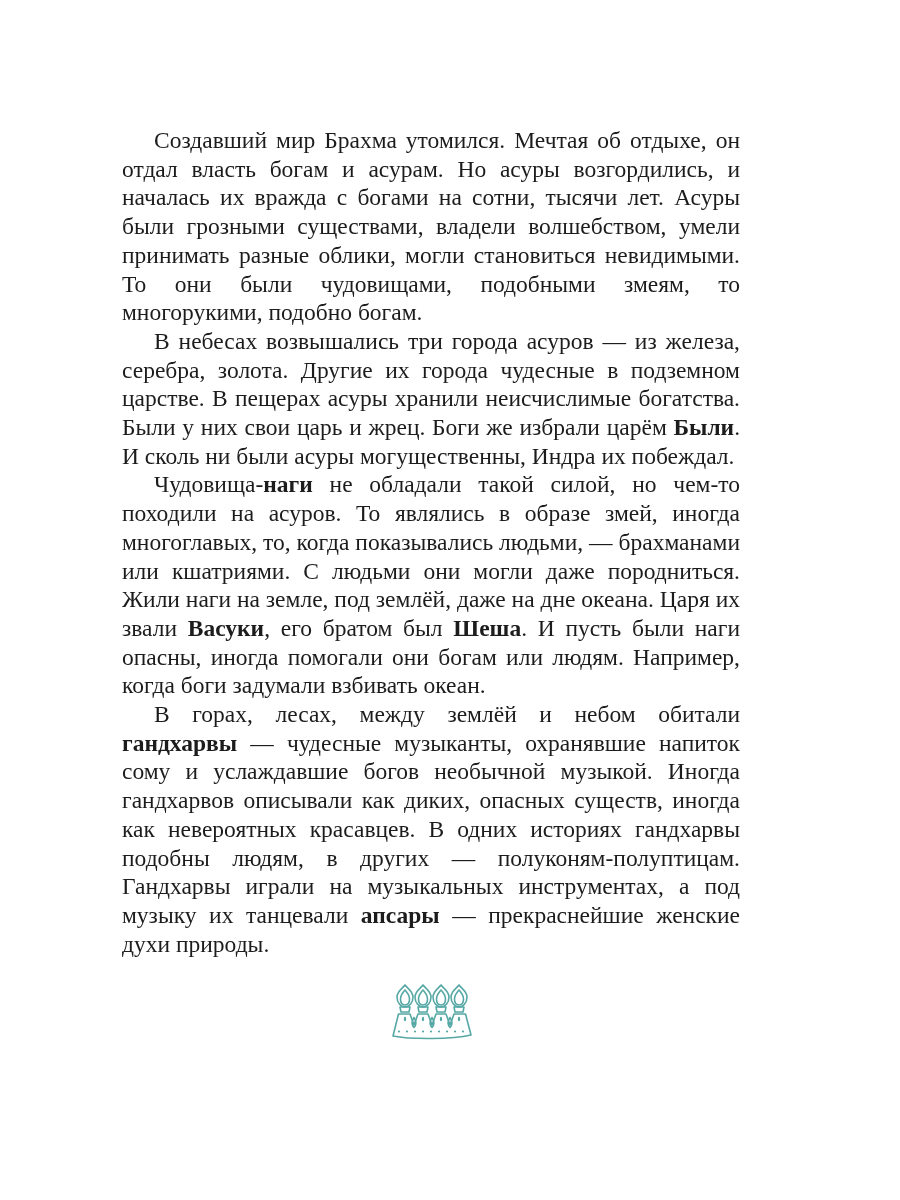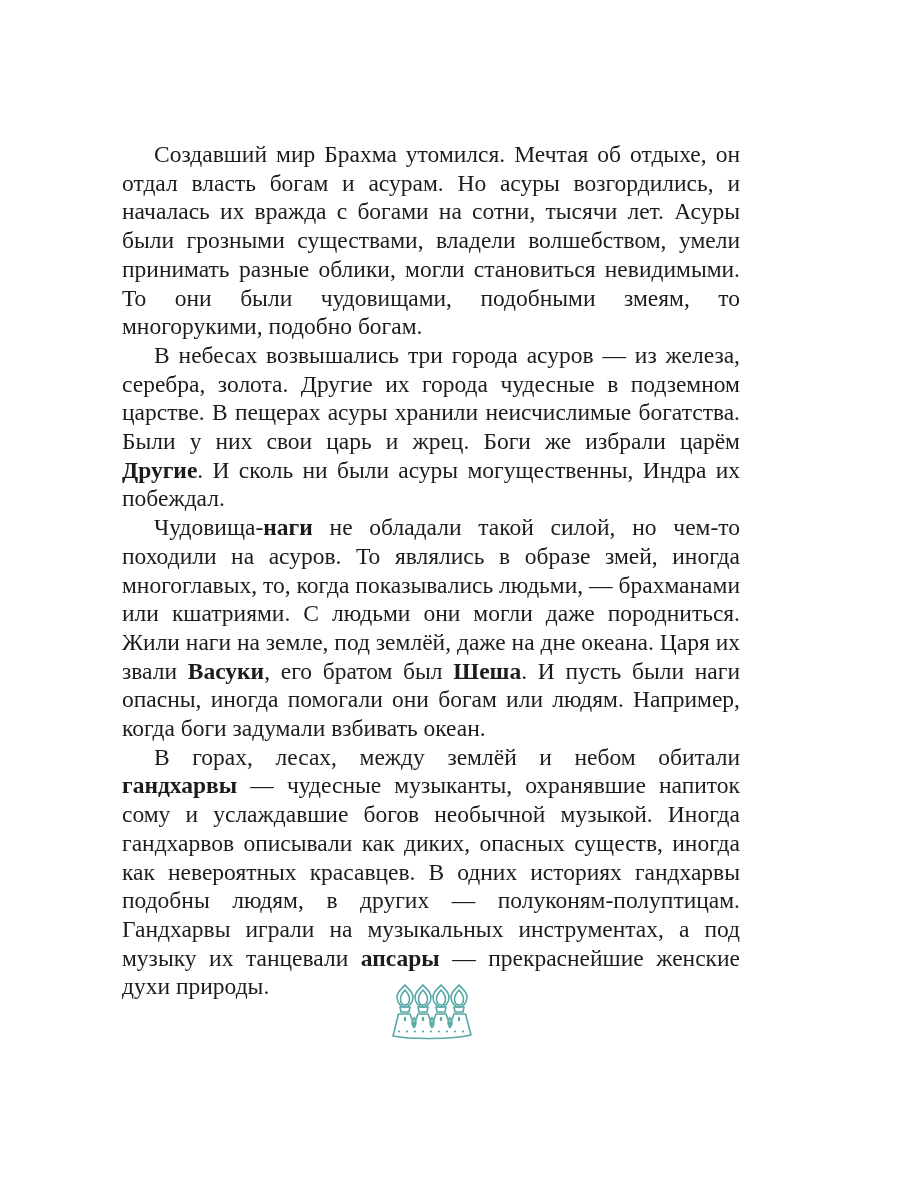--- a/index.html
+++ b/index.html
@@ -10,21 +10,21 @@
   .page {
     position: relative;
     width: 900px;
     height: 1200px;
     background: #ffffff;
     overflow: hidden;
   }
   .text-block {
     position: absolute;
     left: 122px;
-    top: 140px;
+    top: 126px;
     width: 618px;
     font-family: "Liberation Serif", "DejaVu Serif", serif;
     font-size: 23.5px;
     line-height: 28.7px;
     color: #1c1c1c;
     text-align: justify;
     hyphens: auto;
     -webkit-hyphens: auto;
   }
   .text-block p {
@@ -50,21 +50,21 @@
 </style>
 </head>
 <body>
 
 <div class="page">
 
   <div class="text-block">
 
     <p><span>Создавший мир Брахма утомился. Мечтая об отдыхе, он отдал власть богам и асурам. Но асуры возгордились, и началась их вражда с богами на сотни, тысячи лет. Асуры были грозными существами, владели волшебством, умели принимать разные облики, могли становиться невидимыми. То они были чудовищами, подобными змеям, то многорукими, подобно богам.</span></p>
 
-    <p><span>В небесах возвышались три города асуров — из железа, серебра, золота. Другие их города чудесные в подземном царстве. В пещерах асуры хранили неисчислимые богатства. Были у них свои царь и жрец. Боги же избрали царём </span><span class="kw">Другие</span><span>. И сколь ни были асуры могущественны, Индра их побеждал.</span></p>
+    <p><span>В небесах возвышались три города асуров — из железа, серебра, золота. Другие их города чудесные в подземном царстве. В пещерах асуры хранили неисчислимые богатства. Были у них свои царь и жрец. Боги же избрали царём </span><span class="kw">Были</span><span>. И сколь ни были асуры могущественны, Индра их побеждал.</span></p>
 
     <p><span>Чудовища-</span><span class="kw">наги</span><span> не обладали такой силой, но чем-то походили на асуров. То являлись в образе змей, иногда многоглавых, то, когда показывались людьми, — брахманами или кшатриями. С людьми они могли даже породниться. Жили наги на земле, под землёй, даже на дне океана. Царя их звали </span><span class="kw">Васуки</span><span>, его братом был </span><span class="kw">Шеша</span><span>. И пусть были наги опасны, иногда помогали они богам или людям. Например, когда боги задумали взбивать океан.</span></p>
 
     <p><span>В горах, лесах, между землёй и небом обитали </span><span class="kw">гандхарвы</span><span> — чудесные музыканты, охранявшие напиток сому и услаждавшие богов необычной музыкой. Иногда гандхарвов описывали как диких, опасных существ, иногда как невероятных красавцев. В одних историях гандхарвы подобны людям, в других — полуконям-полуптицам. Гандхарвы играли на музыкальных инструментах, а под музыку их танцевали </span><span class="kw">апсары</span><span> — прекраснейшие женские духи природы.</span></p>
 
   </div>
 
   <div class="ornament">
     <svg viewBox="0 0 84 58" aria-hidden="true">
       <g fill="none" stroke-width="1.6" stroke-linejoin="round" stroke-linecap="round" stroke="#55a8a5">

